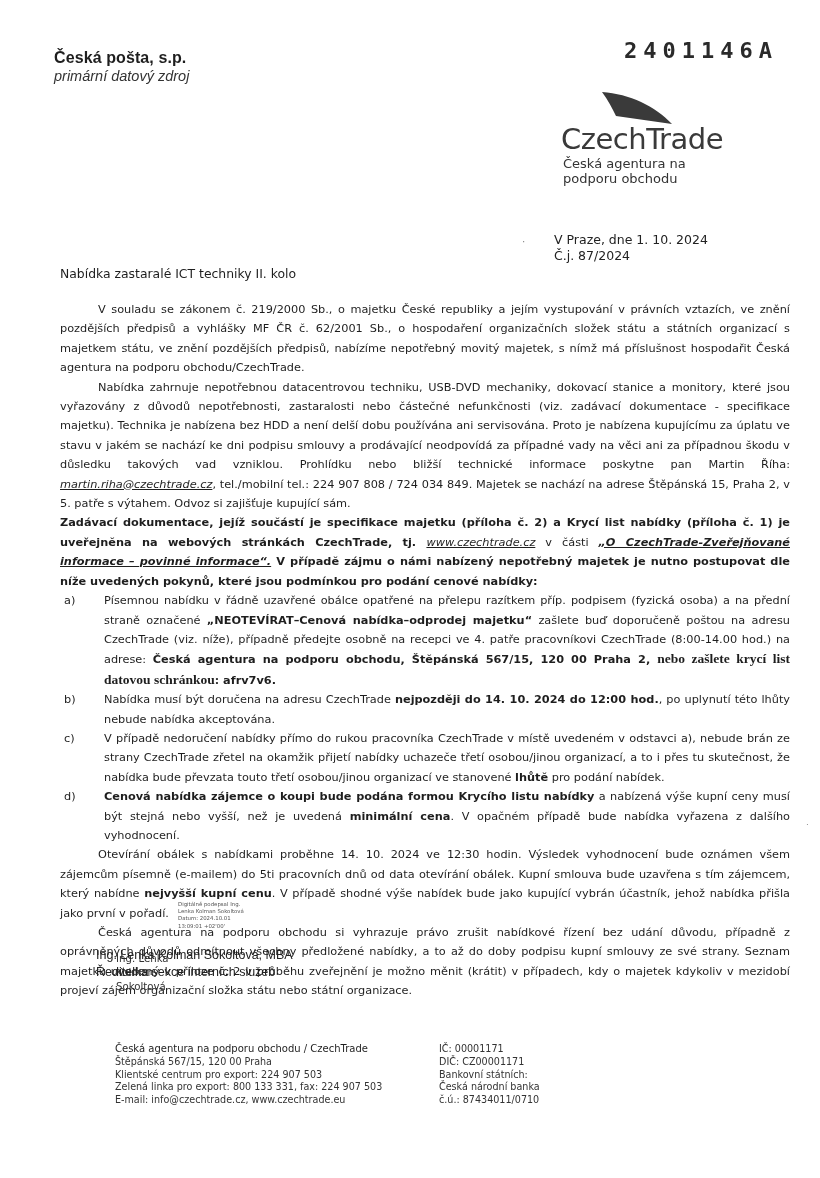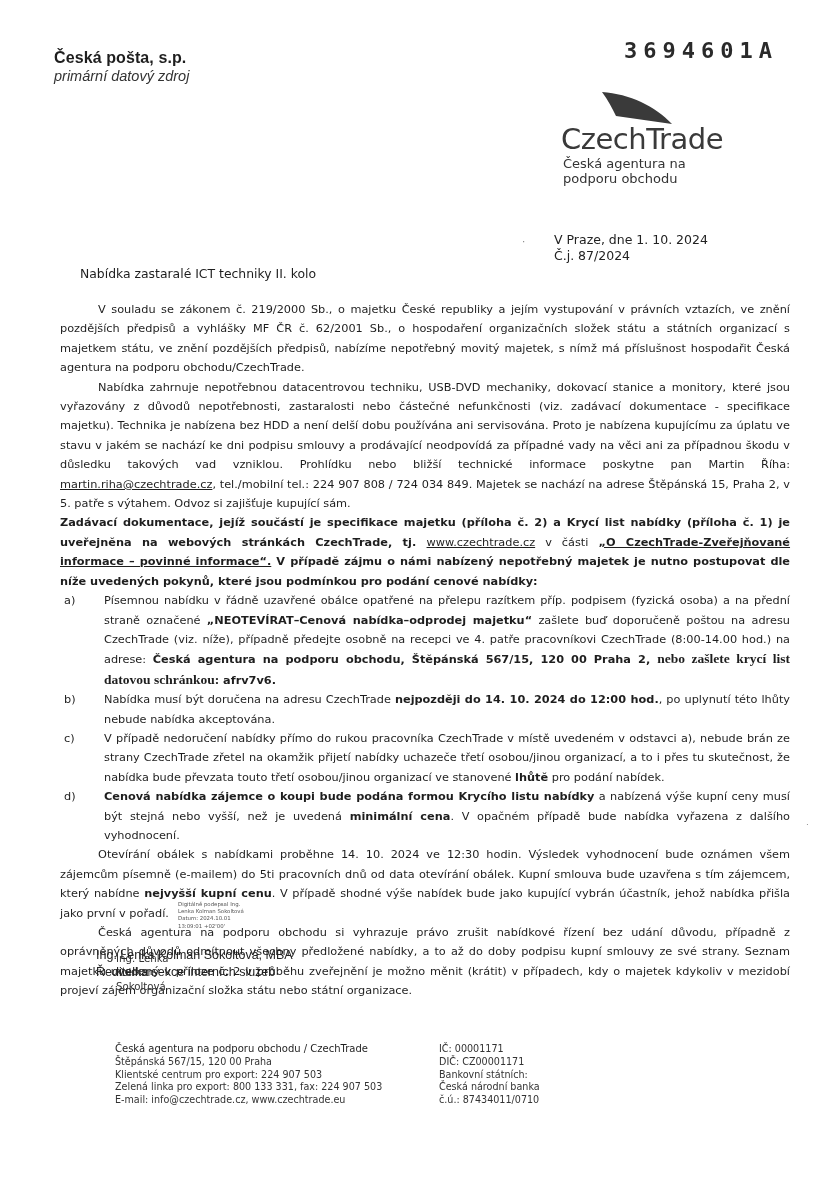--- a/index.html
+++ b/index.html
@@ -8,45 +8,45 @@
   .abs { position:absolute; }
   .post-name { left:54px; top:49px; font-size:16px; font-weight:bold; letter-spacing:0.1px; }
   .post-sub { left:54px; top:68px; font-size:14.5px; font-style:italic; color:#333; }
   .ref-stamp { left:624px; top:38px; font-family:"DejaVu Sans Mono", monospace; font-size:22px; font-weight:bold; letter-spacing:6px; color:#2a2a2a; }
   .logo { left:560px; top:90px; width:180px; }
   .logo svg { display:block; }
   .logo-word { font-size:29px; color:#3a3a3a; letter-spacing:-0.5px; margin-top:-4px; margin-left:1px; font-family:"DejaVu Sans", sans-serif; }
   .logo-tag { font-size:13px; color:#333; margin-left:3px; margin-top:0px; font-family:"DejaVu Sans", sans-serif; }
   .date-block { left:554px; top:232px; font-size:12.5px; line-height:16px; font-family:"DejaVu Sans", sans-serif; color:#222; }
   .dot-mark { left:522px; top:236px; font-size:10px; color:#777; }
-  .doc-title { left:60px; top:266px; font-size:12.4px; font-family:"DejaVu Sans", sans-serif;margin-left:20px; }
+  .doc-title { left:60px; top:266px; font-size:12.4px; font-family:"DejaVu Sans", sans-serif; }
   .body { left:60px; top:290px; width:730px; font-family:"DejaVu Sans", sans-serif; font-size:11.3px; line-height:19.4px; text-align:justify; color:#1e1e1e; }
   .body p { margin:0; }
   .indent { text-indent:38px; }
   .b { font-weight:bold; }
-  .u { text-decoration:underline; }
+  .u { text-decoration:underline;font-style:italic; }
   .list { margin:0; padding:0; list-style:none; }
   .list li { position:relative; padding-left:22px; }
   .list li .marker { position:absolute; left:-18px; top:0; }
   .serif-b { font-family:"Liberation Serif", serif; font-weight:bold; font-size:13.5px; }
   .sig-name { left:116px; top:952px; font-size:10.2px; line-height:14px; font-family:"DejaVu Sans", sans-serif; color:#333; }
   .sig-digital { left:178px; top:901px; font-size:5.4px; line-height:7.2px; color:#555; font-family:"DejaVu Sans", sans-serif; }
   .signatory { left:96px; top:947px; font-size:12.5px; line-height:17px; font-family:Liberation Sans, sans-serif; color:#222; }
   .footer-l { left:115px; top:1043px; font-size:9.6px; line-height:12.8px; color:#333; font-family:"DejaVu Sans", sans-serif; }
   .footer-l .ft { font-weight:normal; font-size:10px; color:#1e1e1e; }
   .footer-r { left:439px; top:1043px; font-size:9.6px; line-height:12.8px; color:#333; font-family:"DejaVu Sans", sans-serif; }
   .right-dot { left:806px; top:820px; font-size:8px; color:#777; }
 </style>
 </head>
 <body>
 
 <div class="abs post-name">Česká pošta, s.p.</div>
 <div class="abs post-sub">primární datový zdroj</div>
 
-<div class="abs ref-stamp"><span>3694601</span><span>A</span></div>
+<div class="abs ref-stamp"><span>2401146</span><span>A</span></div>
 
 <div class="abs logo">
   <svg width="80" height="36" viewBox="0 0 80 36" style="margin-left:40px;">
     <path d="M2 2 C 30 4, 55 16, 72 34 L 16 26 C 12 18, 8 10, 2 2 Z" fill="#3a3a3a"></path>
   </svg>
   <div class="logo-word">CzechTrade</div>
   <div class="logo-tag">Česká agentura na podporu obchodu</div>
 </div>
 
 <div class="abs dot-mark">·</div>

